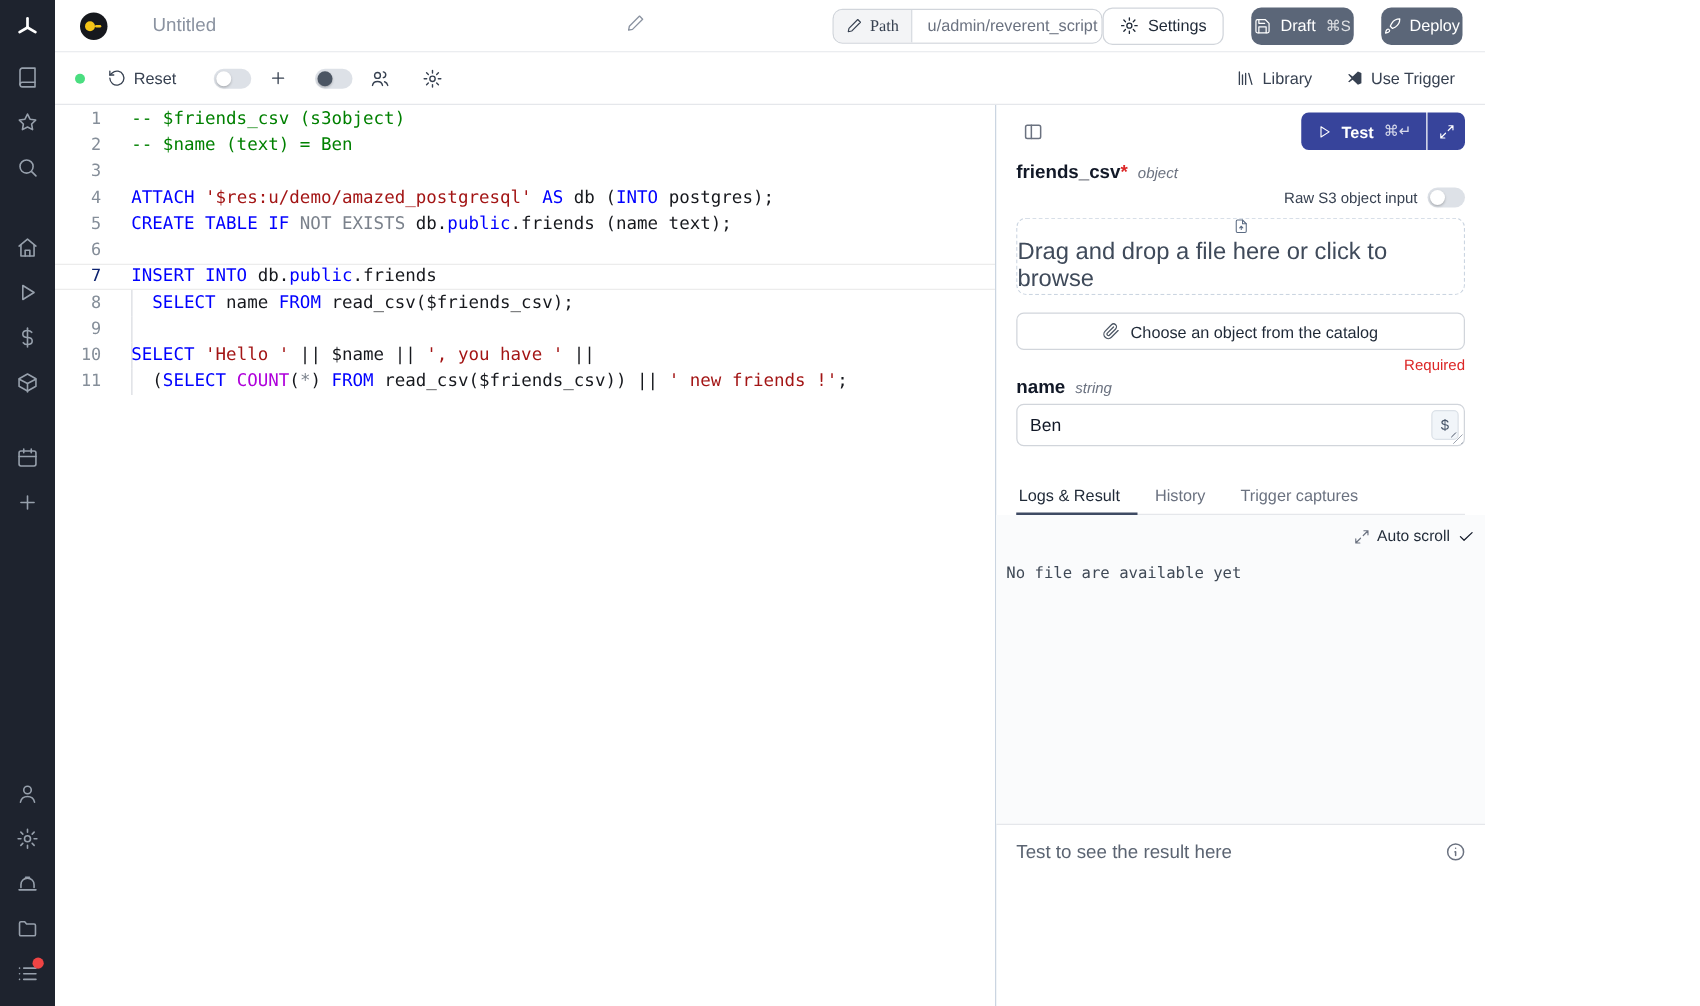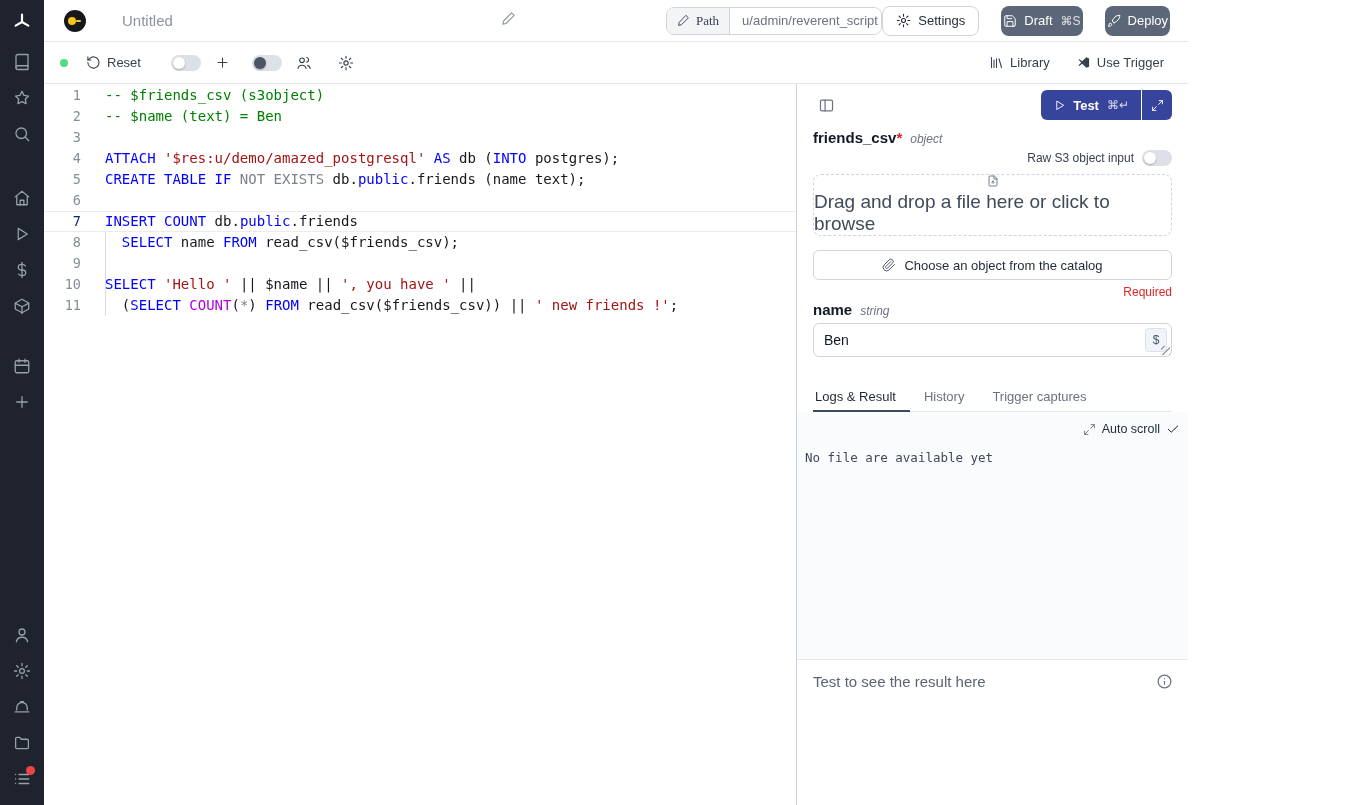--- a/index.html
+++ b/index.html
@@ -321,21 +321,21 @@
     <div class="content">
 
       <div class="editor">
         <div>
             <div class="cl"><span class="ln">1</span><span class="code"><span class="tk-c">-- $friends_csv (s3object)</span></span></div>
             <div class="cl"><span class="ln">2</span><span class="code"><span class="tk-c">-- $name (text) = Ben</span></span></div>
             <div class="cl"><span class="ln">3</span><span class="code"></span></div>
             <div class="cl"><span class="ln">4</span><span class="code"><span class="tk-k">ATTACH</span><span class="tk-d"> </span><span class="tk-s">'$res:u/demo/amazed_postgresql'</span><span class="tk-d"> </span><span class="tk-k">AS</span><span class="tk-d"> db (</span><span class="tk-k">INTO</span><span class="tk-d"> postgres);</span></span></div>
             <div class="cl"><span class="ln">5</span><span class="code"><span class="tk-k">CREATE TABLE IF</span><span class="tk-g"> NOT EXISTS </span><span class="tk-d">db.</span><span class="tk-k">public</span><span class="tk-d">.friends (name text);</span></span></div>
             <div class="cl"><span class="ln">6</span><span class="code"></span></div>
-            <div class="cl active"><span class="ln">7</span><span class="code"><span class="tk-k">INSERT COUNT</span><span class="tk-d"> db.</span><span class="tk-k">public</span><span class="tk-d">.friends</span></span></div>
+            <div class="cl active"><span class="ln">7</span><span class="code"><span class="tk-k">INSERT INTO</span><span class="tk-d"> db.</span><span class="tk-k">public</span><span class="tk-d">.friends</span></span></div>
             <div class="cl guide"><span class="ln">8</span><span class="code"><span class="tk-d">  </span><span class="tk-k">SELECT</span><span class="tk-d"> name </span><span class="tk-k">FROM</span><span class="tk-d"> read_csv($friends_csv);</span></span></div>
             <div class="cl guide"><span class="ln">9</span><span class="code"></span></div>
             <div class="cl guide"><span class="ln">10</span><span class="code"><span class="tk-k">SELECT</span><span class="tk-d"> </span><span class="tk-s">'Hello '</span><span class="tk-d"> || $name || </span><span class="tk-s">', you have '</span><span class="tk-d"> ||</span></span></div>
             <div class="cl guide"><span class="ln">11</span><span class="code"><span class="tk-d">  (</span><span class="tk-k">SELECT</span><span class="tk-d"> </span><span class="tk-f">COUNT</span><span class="tk-d">(</span><span class="tk-g">*</span><span class="tk-d">) </span><span class="tk-k">FROM</span><span class="tk-d"> read_csv($friends_csv)) || </span><span class="tk-s">' new friends !'</span><span class="tk-d">;</span></span></div>
           </div>
       </div>
 
       <aside class="panel">
 
         <div class="panel-top px">

